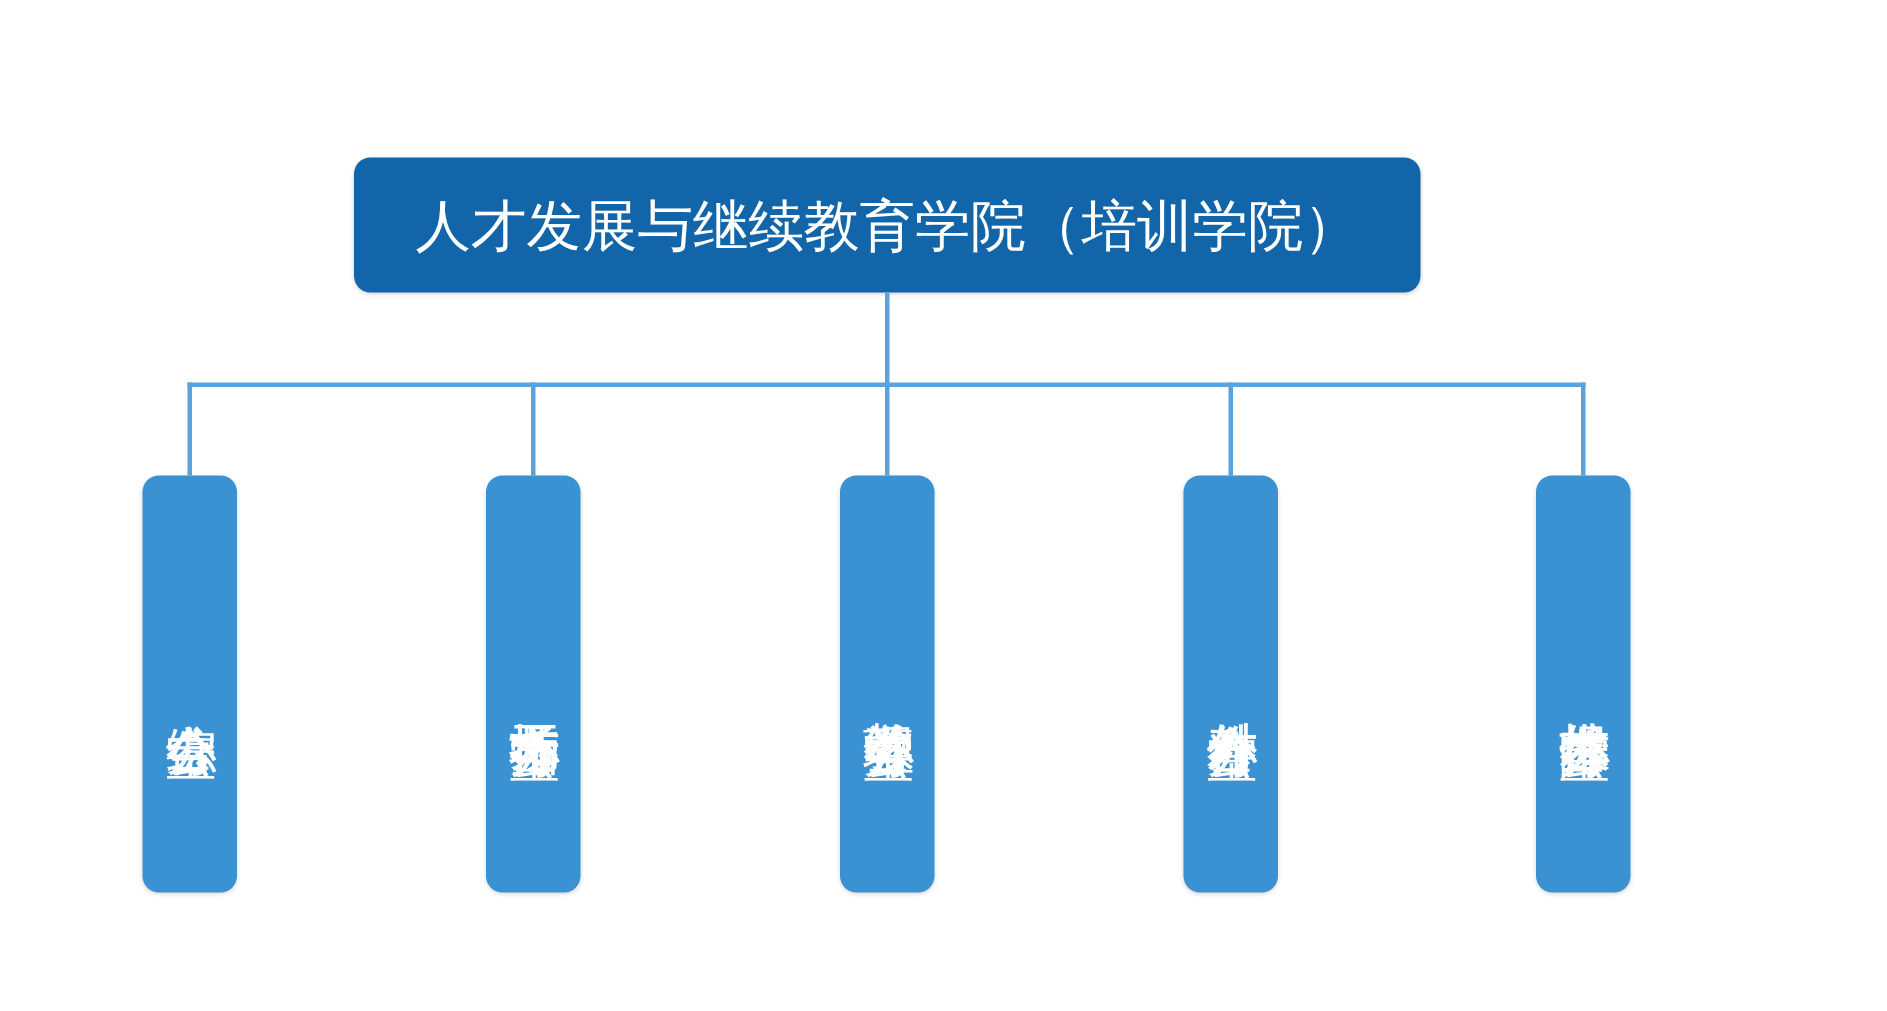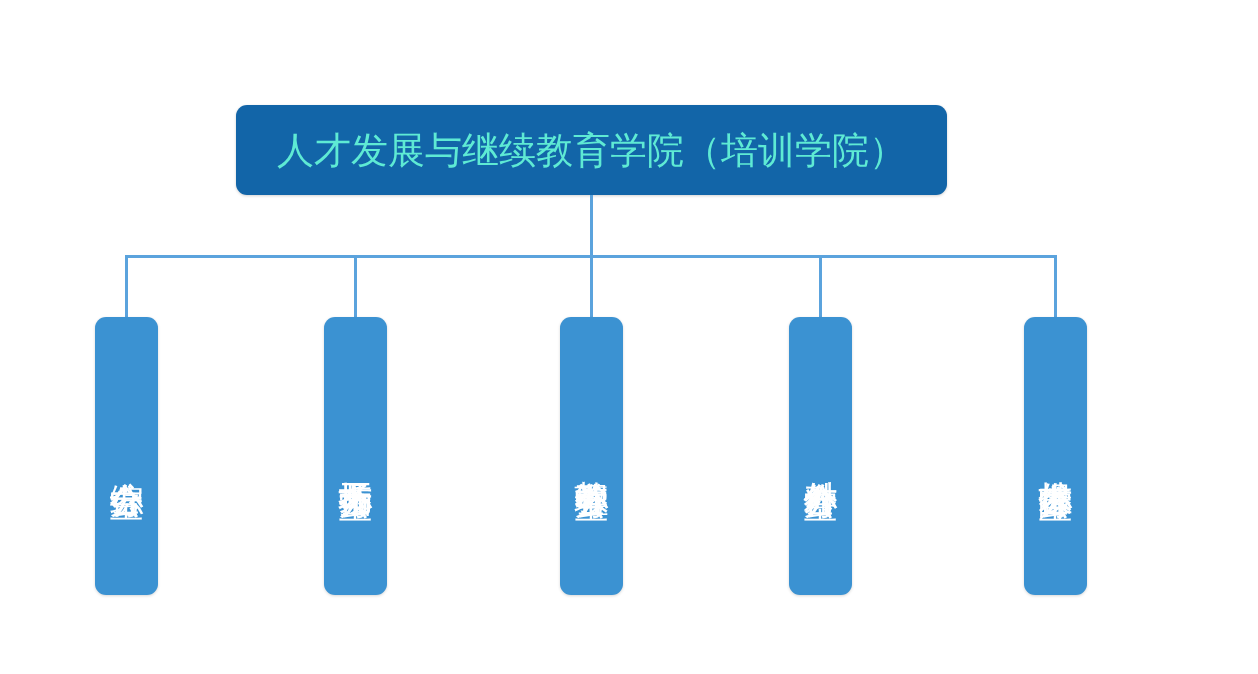--- a/index.html
+++ b/index.html
@@ -27,21 +27,21 @@
     height: 90px;
     background: #1265a8;
     border-radius: 11px;
     box-shadow: 0 1px 3px rgba(0,0,0,0.18);
     display: flex;
     align-items: center;
     justify-content: center;
     box-sizing: border-box;
   }
   .root-label {
-    color: #5eead4;
+    color: #ffffff;
     font-size: 37px;
     line-height: 1;
     letter-spacing: 0px;
     white-space: nowrap;
     font-weight: 400;
   }
   
   .conn {
     position: absolute;
     background: #5ba3dd;

